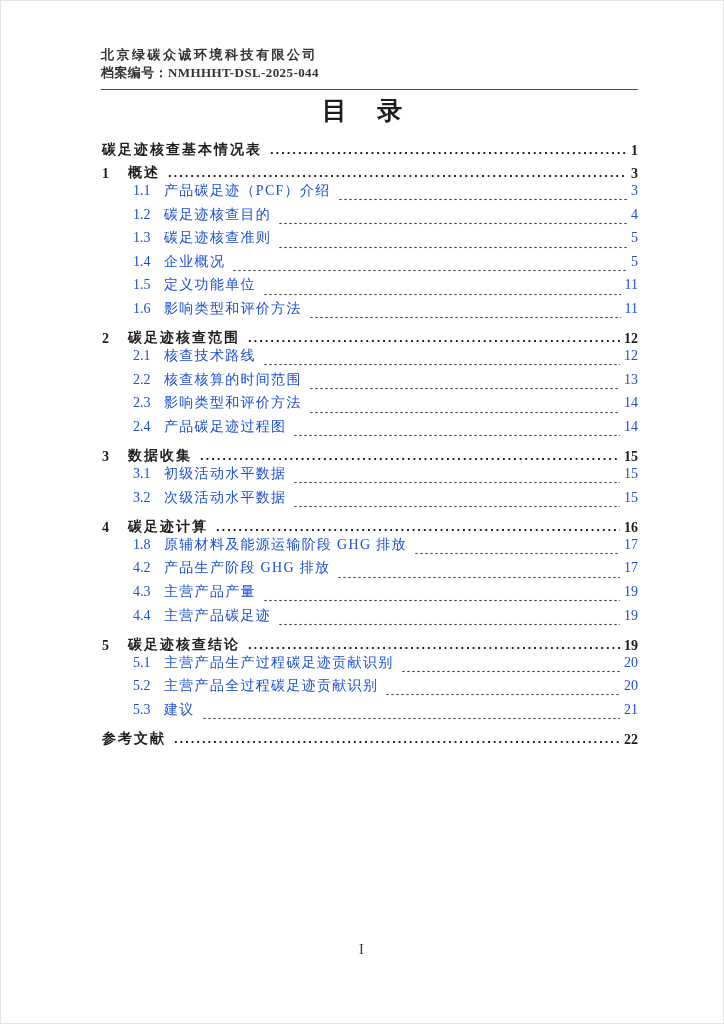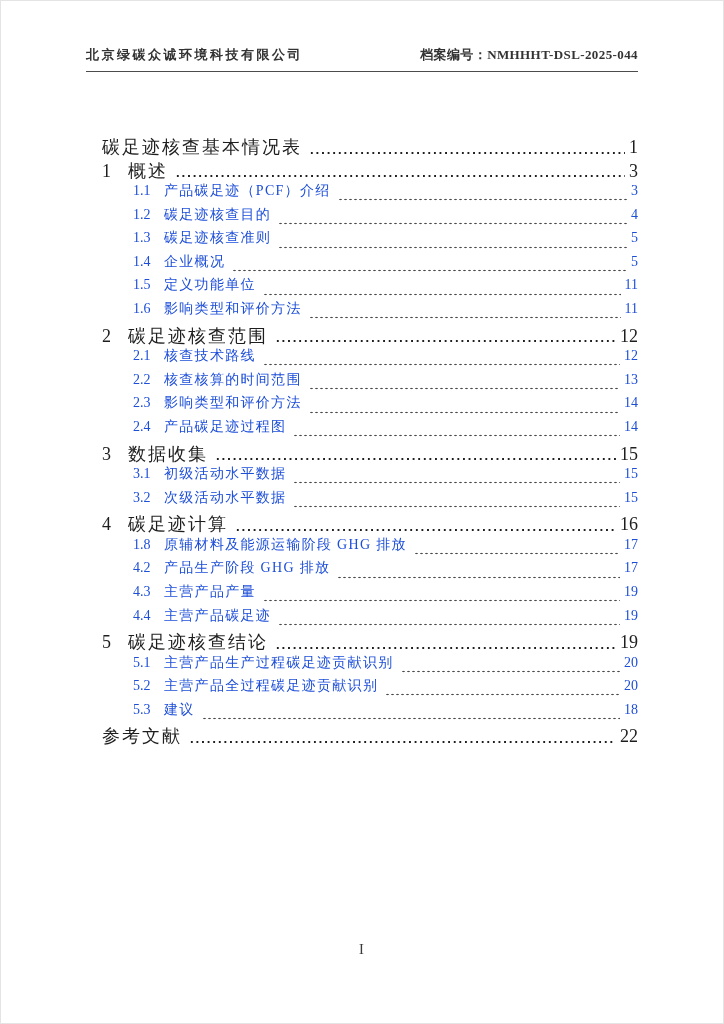--- a/index.html
+++ b/index.html
@@ -14,30 +14,31 @@
     height: 1022px;
     border: 1px solid #e4e4e4;
     background: #ffffff;
     color: #2a2a2a;
     overflow: hidden;
   }
   
   .header {
     position: absolute;
     top: 45px;
-    left: 85px;
+    left: 100px;
     right: 85px;
     display: flex;
     justify-content: space-between;
     align-items: baseline;
     padding-bottom: 7px;
     border-bottom: 1.6px solid #4c4c4c;
     font-size: 13px;
     font-weight: 600;
     color: #333333;
+    flex-direction: column;
   }
   .company {
     letter-spacing: 2.5px;
   }
   .docno {
     letter-spacing: 0.4px;
   }
   .docno .num {
     font-weight: 700;
   }
@@ -61,24 +62,25 @@
     left: 101px;
     right: 85px;
   }
   .toc-row {
     display: flex;
     align-items: baseline;
     height: 23.58px;
     white-space: nowrap;
   }
   .toc-row.level1 {
-    font-weight: 400;
-    font-size: 18px;
+    font-weight: 700;
+    font-size: 14px;
     color: #1e1e1e;
     letter-spacing: 2px;
+    align-items: flex-end;
   }
   .toc-row.level2 {
     font-size: 14px;
     color: #1d4ed8;
     letter-spacing: 1.3px;
     padding-left: 31px;
   }
   .toc-num {
     display: inline-block;
     flex: 0 0 auto;
@@ -127,20 +129,21 @@
 
 <div class="page">
 
   <div class="header">
     <span class="company">北京绿碳众诚环境科技有限公司</span>
     <span class="docno">
       <span>档案编号：</span><span class="num">NMHHHT-DSL-2025-044</span>
     </span>
   </div>
 
+  <div class="doc-title">目 录</div>
 
   <div class="toc">
       <div class="toc-row level1">
         <span class="toc-text">碳足迹核查基本情况表</span>
         <span class="leader"></span>
         <span class="toc-page">1</span>
       </div>
       <div class="toc-row level1">
         <span class="toc-num">1</span>
         <span class="toc-text">概述</span>
@@ -276,21 +279,21 @@
       <div class="toc-row level2">
         <span class="toc-num">5.2</span>
         <span class="toc-text">主营产品全过程碳足迹贡献识别</span>
         <span class="leader"></span>
         <span class="toc-page">20</span>
       </div>
       <div class="toc-row level2">
         <span class="toc-num">5.3</span>
         <span class="toc-text">建议</span>
         <span class="leader"></span>
-        <span class="toc-page">18</span>
+        <span class="toc-page">21</span>
       </div>
       <div class="toc-row level1">
         <span class="toc-text">参考文献</span>
         <span class="leader"></span>
         <span class="toc-page">22</span>
       </div>
     </div>
 
   <div class="footer">I</div>
 

